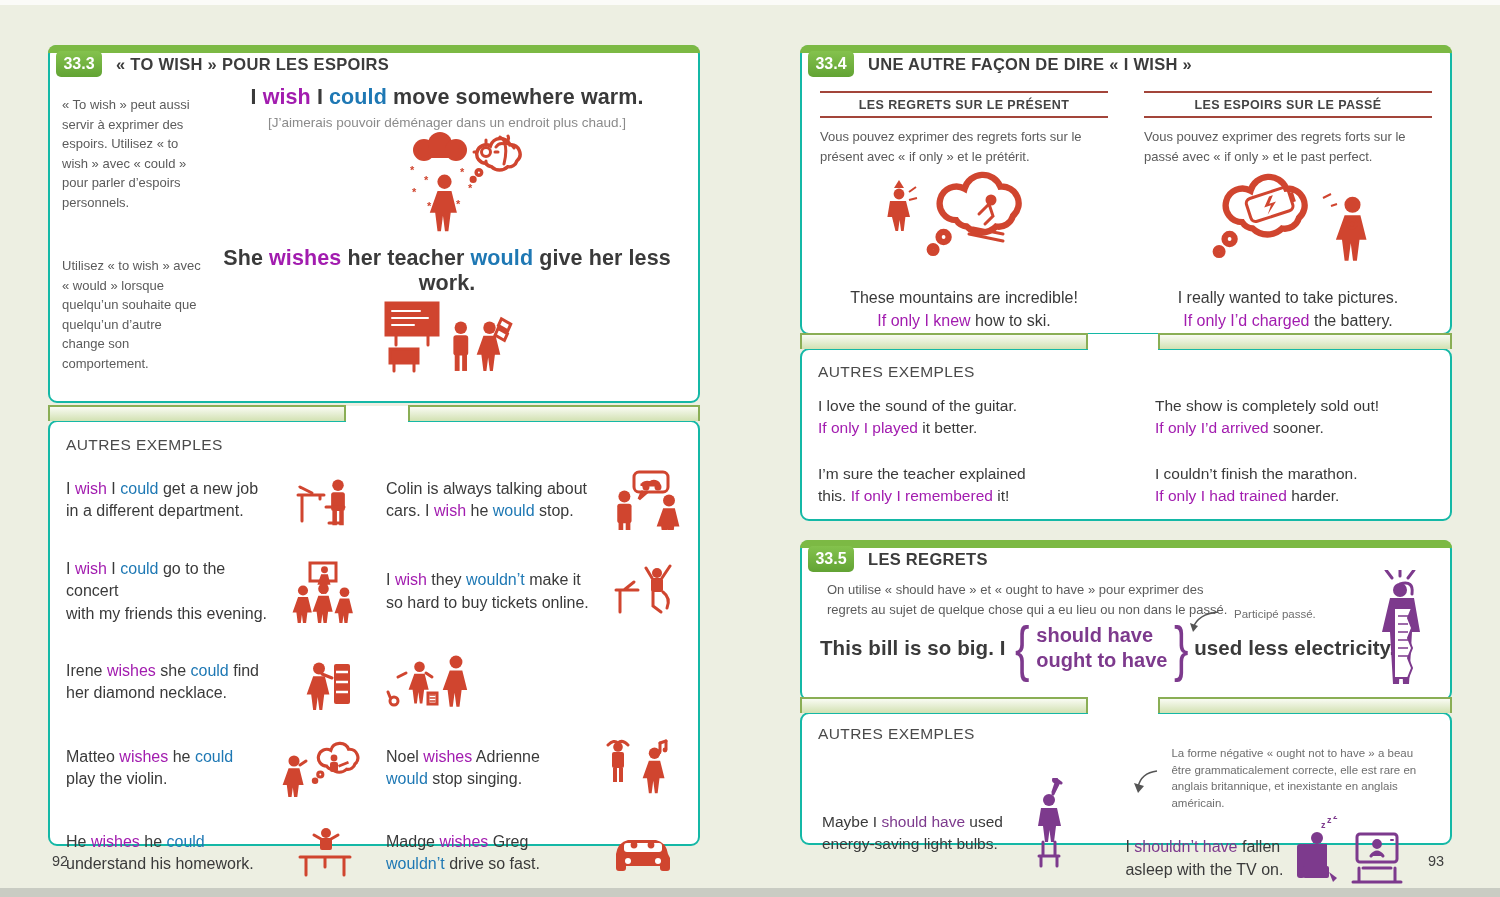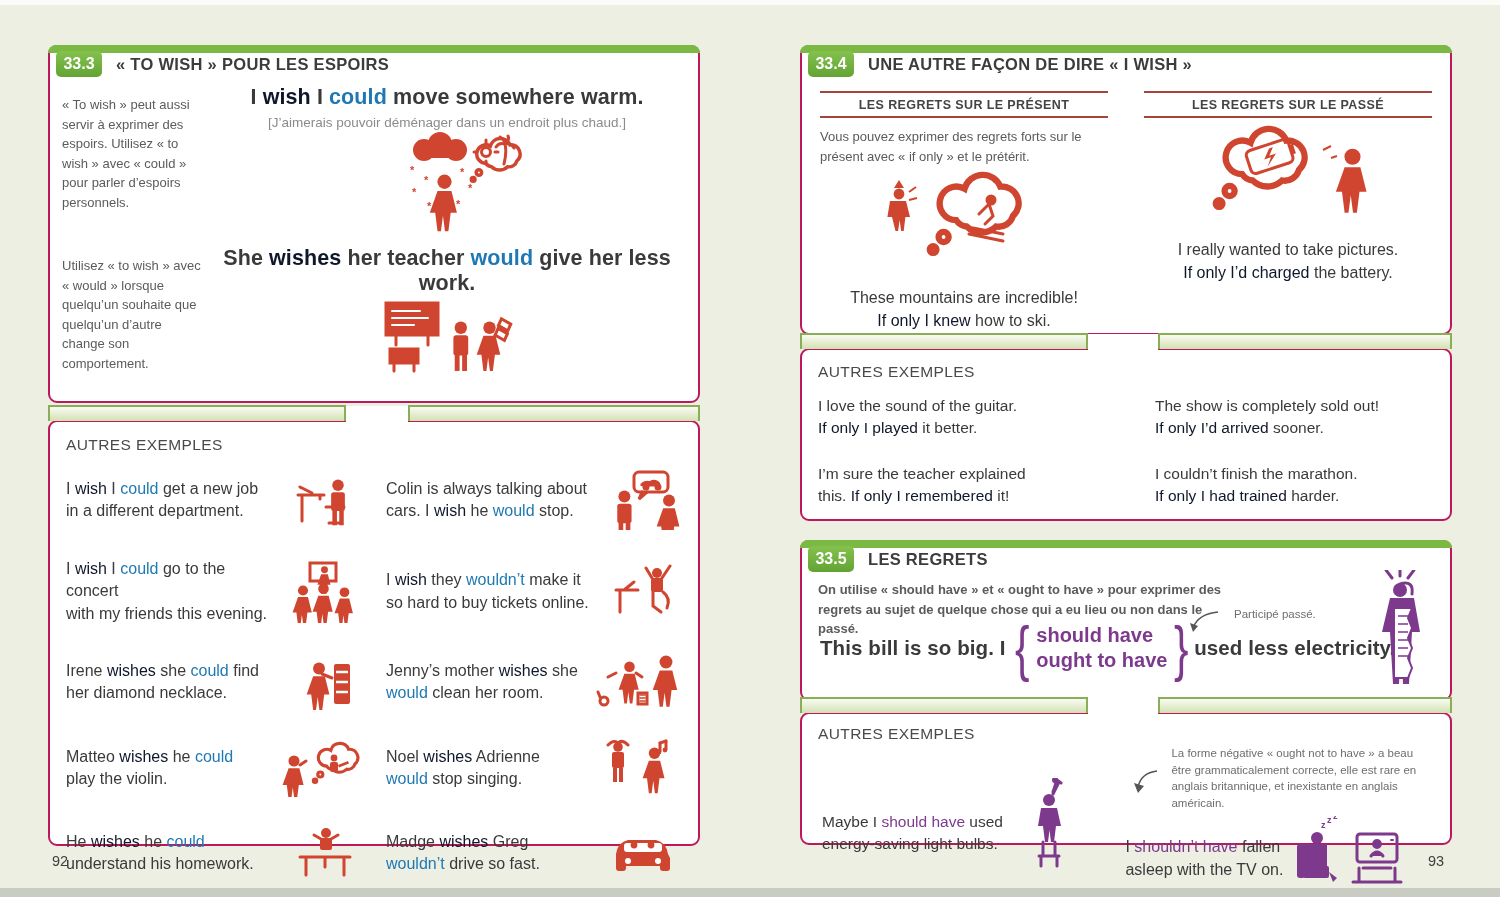--- a/index.html
+++ b/index.html
@@ -2,36 +2,36 @@
 <html><head>
 <meta charset="utf-8">
 <style>
   html,body{margin:0;padding:0;background:#e4e6d9;}
   .stage{position:relative;width:1500px;height:897px;background:#edefe2;overflow:hidden;
          font-family:"Liberation Sans","DejaVu Sans",sans-serif;color:#3a3a3a;}
   .top-strip{position:absolute;left:0;top:0;width:100%;height:5px;background:#fbfbf8;}
   .bottom-strip{position:absolute;left:0;bottom:0;width:100%;height:9px;background:#c9ccc3;}
 
   
-  .panel{position:absolute;background:#fff;border:2px solid #be185d;border-radius:9px;box-sizing:border-box;}
+  .panel{position:absolute;background:#fff;border:2px solid #14b8a6;border-radius:9px;box-sizing:border-box;}
   .topbar{position:absolute;left:-2px;top:-2px;right:-2px;height:8px;background:#7cb944;
           border-radius:8px 8px 0 0;}
   .badge{position:absolute;left:6px;top:4px;width:46px;height:26px;background:linear-gradient(#84c24d,#62a334);
          border-radius:5px;color:#fff;font-size:16px;font-weight:bold;display:flex;align-items:center;justify-content:center;}
   .ptitle{position:absolute;left:66px;top:8px;font-size:16.5px;font-weight:600;color:#3c3c3c;letter-spacing:.3px;}
 
   
   .tab{position:absolute;top:-17px;height:16px;background:linear-gradient(#f9fbf3,#d2e1b2);
        border:2px solid #8aae55;border-bottom:none;box-sizing:border-box;}
   .bridge{position:absolute;top:-16px;height:20px;background:#fff;}
 
   .autres-title{font-size:15.5px;color:#4a4a4a;letter-spacing:.4px;font-weight:500;}
 
   
-  .seg-d{color:#3a3a3a}.seg-r{color:#0f172a}.seg-b{color:#1e78b4}.seg-p{color:#7d3a8d}
+  .seg-d{color:#3a3a3a}.seg-r{color:#a21caf}.seg-b{color:#1e78b4}.seg-p{color:#7d3a8d}
   .note{font-size:13px;color:#5b5b5b;line-height:1.5;}
   .bigline{font-size:21.5px;font-weight:600;letter-spacing:.1px;}
   .caption{font-size:13.5px;color:#8b8b8b;margin-top:5px;}
   .exline{font-size:16px;font-weight:500;line-height:1.4;}
   .ex2line{font-size:15.5px;font-weight:500;line-height:1.45;}
   .smallnote{font-size:11.5px;color:#6e6e6e;line-height:1.45;}
   .pagenum{position:absolute;font-size:14.5px;color:#3f3f3f;}
 
   .icon{display:inline-flex;align-items:center;justify-content:center;}
   .icon svg{display:block;}
@@ -265,24 +265,20 @@
                 </g>
                 <g transform="translate(10,8) scale(1.3)">
                   <circle cx="10" cy="5" r="4.6" fill="currentColor"></circle>
                   <path d="M5.5 12 h9 l3.5 14 h-4 l-1.5 12 h-2.2 l-1.3-10 -1.3 10 h-2.2 L4 26 H0.5 z" transform="translate(0,-1)" fill="currentColor"></path>
                 </g>
                 <path d="M26 20 l10 4" stroke="currentColor" fill="none" stroke-width="3" stroke-linecap="round"></path>
               </svg>
             </span>
         </div>
         <div class="exitem">
-          <div class="txt exline">
-              <div><span class="seg-d">Jenny’s mother </span><span class="seg-r">wishes</span><span class="seg-d"> she</span></div>
-              <div><span class="seg-b">would</span><span class="seg-d"> clean her room.</span></div>
-            </div>
           <span class="icon red">
               <svg width="84" height="58" viewBox="0 0 84 58">
                 <g transform="translate(22,8) scale(1.15)">
                   <circle cx="10" cy="5" r="4.6" fill="currentColor"></circle>
                   <path d="M5.5 12 h9 l3.5 14 h-4 l-1.5 12 h-2.2 l-1.3-10 -1.3 10 h-2.2 L4 26 H0.5 z" transform="translate(0,-1)" fill="currentColor"></path>
                 </g>
                 <path d="M20 20 l-8 4 M40 20 l6 4" stroke="currentColor" fill="none" stroke-width="3" stroke-linecap="round"></path>
                 <g transform="translate(56,2) scale(1.4)">
                   <circle cx="10" cy="5" r="4.6" fill="currentColor"></circle>
                   <path d="M5.5 12 h9 l3.5 14 h-4 l-1.5 12 h-2.2 l-1.3-10 -1.3 10 h-2.2 L4 26 H0.5 z" transform="translate(0,-1)" fill="currentColor"></path>
@@ -412,21 +408,22 @@
               <g stroke="currentColor" fill="none" stroke-width="3" stroke-linecap="round" transform="translate(96,28)">
                 <circle cx="26" cy="2" r="4" fill="currentColor"></circle>
                 <path d="M24 6 l-10 10 M24 6 l4 12 -8 8 M8 30 l30 6 M4 36 l34 7"></path>
               </g>
             </svg>
           </span>
         <div class="ex2line" style="font-size:16px;"><span class="seg-d">These mountains are incredible!</span></div>
         <div class="ex2line" style="font-size:16px;"><span class="seg-r">If only I knew</span><span class="seg-d"> how to ski.</span></div>
       </div>
       <div class="col334">
-        <div class="colhead">LES REGRETS SUR LE PASSÉ</div>
+        <div class="colhead">LES ESPOIRS SUR LE PASSÉ</div>
+        <div class="note coldesc">Vous pouvez exprimer des regrets forts sur le passé avec « if only » et le past perfect.</div>
         <span class="icon red" style="margin-top:4px;">
             <svg width="190" height="112" viewBox="0 0 190 112">
               <g transform="translate(24,6) scale(2.1)" stroke="currentColor" fill="none" stroke-width="3" stroke-linecap="round">
                 <path d="M12 22 a8 8 0 1 1 4-15 a9 9 0 0 1 17-1 a8 8 0 0 1 6 14 a7 7 0 0 1 -8 5 a10 10 0 0 1 -14 0 a7 7 0 0 1 -5 -3 z"></path>
                 <circle cx="6" cy="30" r="2.4"></circle>
                 <circle cx="1" cy="36" r="1.6"></circle>
               </g>
               <g transform="translate(52,30) rotate(-18)">
                 <rect x="0" y="0" width="44" height="24" rx="5" stroke="currentColor" fill="none" stroke-width="3" stroke-linecap="round"></rect>
                 <rect x="44" y="7" width="4" height="10" fill="currentColor"></rect>
@@ -472,21 +469,21 @@
             <div><span class="seg-r">If only I had trained</span><span class="seg-d"> harder.</span></div>
           </div>
       </div>
     </div>
   </div>
 
   <div class="panel" style="left:800px;top:540px;width:652px;height:161px;">
     <div class="topbar"></div>
     <div class="badge">33.5</div>
     <div class="ptitle">LES REGRETS</div>
-    <div class="note" style="position:absolute;left:16px;top:38px;width:420px;font-weight:bold;">On utilise « should have » et « ought to have » pour exprimer des regrets au sujet de quelque chose qui a eu lieu ou non dans le passé.</div>
+    <div class="note" style="position:absolute;left:25px;top:38px;width:420px;">On utilise « should have » et « ought to have » pour exprimer des regrets au sujet de quelque chose qui a eu lieu ou non dans le passé.</div>
     <div style="position:absolute;left:18px;top:78px;display:flex;align-items:center;">
       <span class="bigline" style="font-size:20.5px;">This bill is so big. I</span>
       <div class="bracegrp" style="margin:0 2px 0 6px;">
         <span class="brace">{</span>
         <div class="braceopts">
           <span>should have</span>
           <span>ought to have</span>
         </div>
         <span class="brace">}</span>
       </div>

